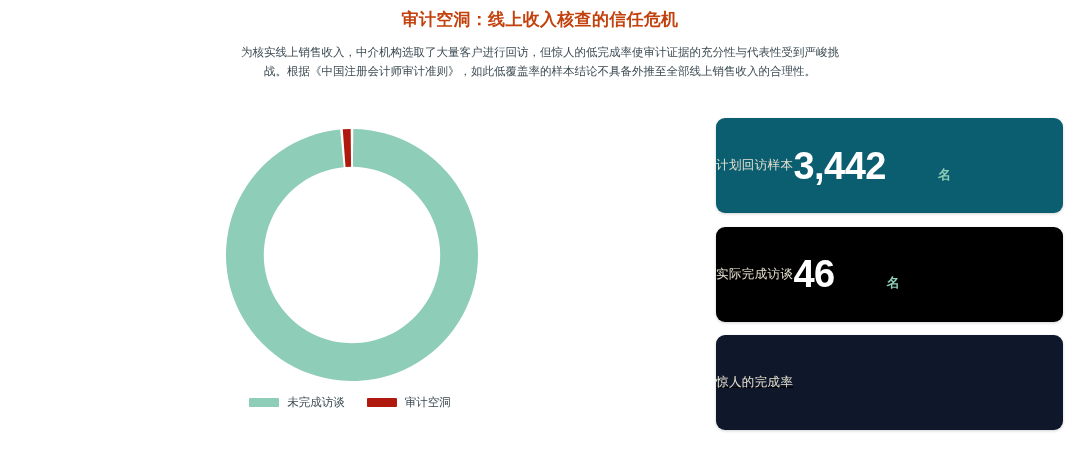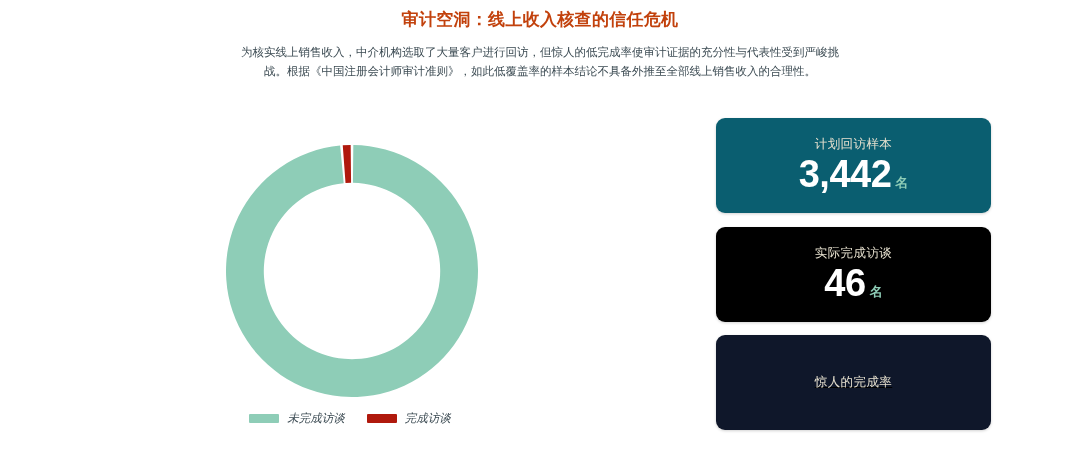--- a/index.html
+++ b/index.html
@@ -38,24 +38,23 @@
     font-size: 11.5px;
     line-height: 19px;
     color: #3b4a52;
     text-align: center;
   }
 
   
   #chart-panel {
     position: absolute;
     left: 0;
-    top: 120px;
+    top: 104px;
     width: 700px;
     height: 330px;
-    font-style: italic;
   }
   #donut-wrap {
     position: absolute;
     left: 226px;
     top: 25px;
     width: 252px;
     height: 252px;
   }
   #donut-svg {
     display: block;
@@ -94,40 +93,40 @@
     position: absolute;
     left: 716px;
     top: 118px;
     width: 347px;
     height: 312px;
     display: flex;
     flex-direction: column;
     justify-content: space-between;
   }
   .kpi-card {
-    width: 275px;
+    width: 347px;
     height: 95px;
     border-radius: 9px;
     box-shadow: 0 1px 3px rgba(0,0,0,0.18);
     display: flex;
-    flex-direction: column;
+    flex-direction: row;
     align-items: center;
-    justify-content: center;
     box-sizing: border-box;
   }
   .kpi-label {
     font-size: 12.5px;
     line-height: 16px;
     letter-spacing: 0.4px;
     margin-bottom: 1px;
   }
   .kpi-valueline {
     display: flex;
     align-items: baseline;
     justify-content: center;
+    gap: 48px;
   }
   .kpi-value {
     font-size: 38px;
     font-weight: bold;
     color: #ffffff;
     letter-spacing: -0.5px;
     line-height: 42px;
   }
   .kpi-unit {
     font-size: 13px;
@@ -155,21 +154,21 @@
     </svg>
   </div>
 
   <div id="legend">
     <div class="legend-item">
       <span class="legend-swatch" style="background: rgb(142, 205, 183);"></span>
       <span class="legend-label">未完成访谈</span>
     </div>
     <div class="legend-item">
       <span class="legend-swatch" style="background: rgb(176, 25, 13);"></span>
-      <span class="legend-label">完成访谈</span>
+      <span class="legend-label">审计空洞</span>
     </div>
   </div>
 
 </div>
 
 <div id="kpi-stack">
 
   <div class="kpi-card" style="background: rgb(10, 94, 112);">
     <div class="kpi-label" style="color: rgb(231, 225, 207);">计划回访样本</div>
     <div class="kpi-valueline">

